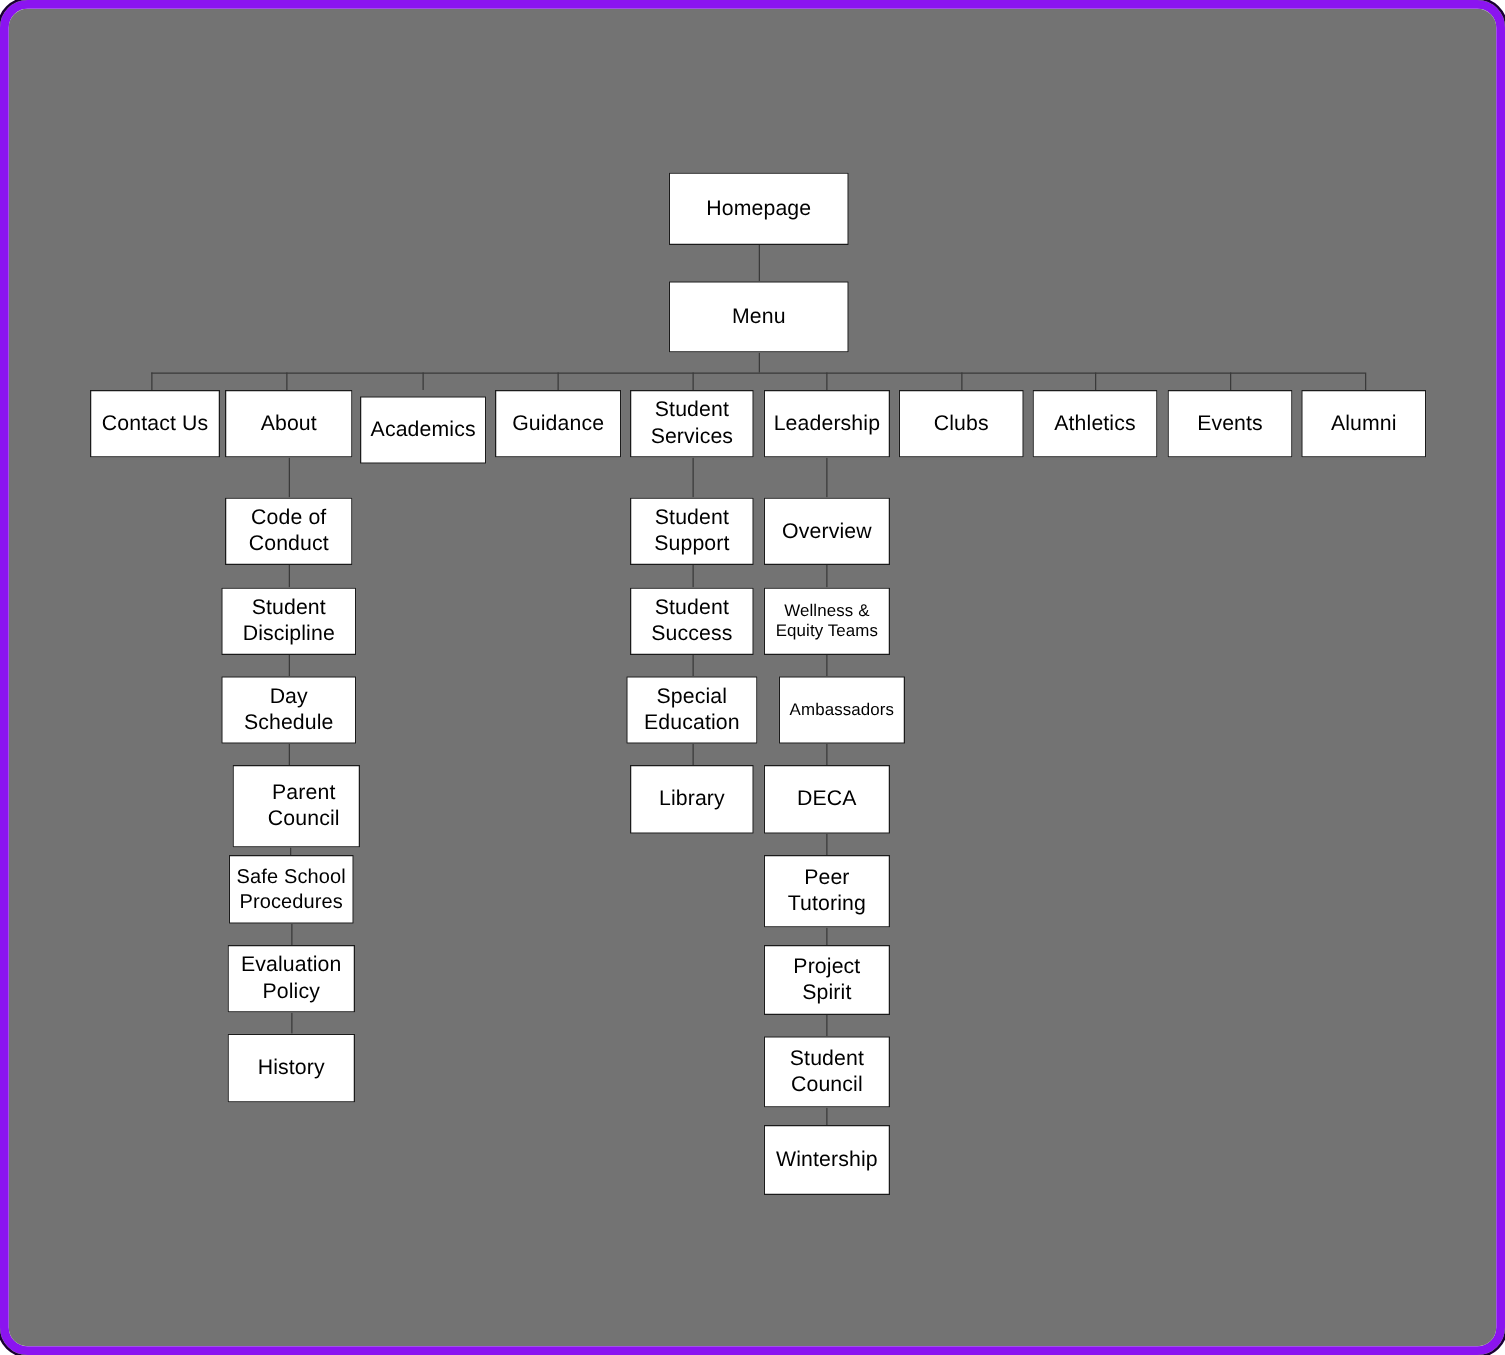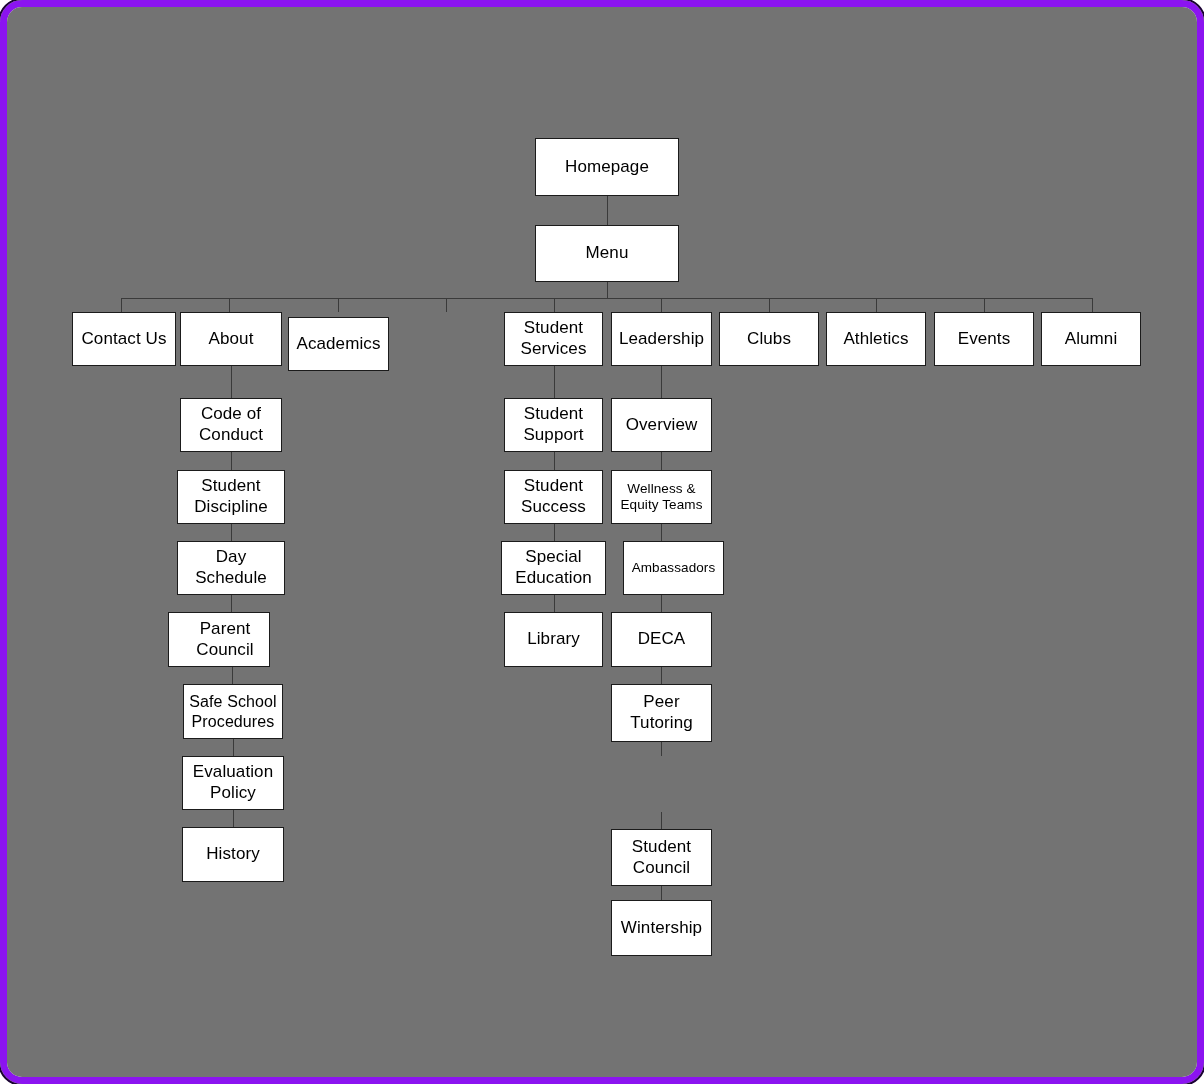--- a/index.html
+++ b/index.html
@@ -114,35 +114,36 @@
       <div class="line v" style="left:654px; top:735px; height:14px;"></div>
       <div class="line v" style="left:654px; top:805px; height:17px;"></div>
       <div class="line v" style="left:654px; top:879px; height:14px;"></div>
 
       <div class="node" style="left:528px; top:131px; width:144px; height:58px;">Homepage</div>
       <div class="node" style="left:528px; top:218px; width:144px; height:57px;">Menu</div>
 
       <div class="node" style="left:65px; top:305px; width:104px; height:54px;">Contact Us</div>
       <div class="node" style="left:173px; top:305px; width:102px; height:54px;">About</div>
       <div class="node" style="left:281px; top:310px; width:101px; height:54px;">Academics</div>
+      <div class="node" style="left:389px; top:305px; width:101px; height:54px;">Guidance</div>
       <div class="node" style="left:497px; top:305px; width:99px; height:54px;">Student
 Services</div>
       <div class="node" style="left:604px; top:305px; width:101px; height:54px;">Leadership</div>
       <div class="node" style="left:712px; top:305px; width:100px; height:54px;">Clubs</div>
       <div class="node" style="left:927px; top:305px; width:100px; height:54px;">Events</div>
       <div class="node" style="left:819px; top:305px; width:100px; height:54px;">Athletics</div>
       <div class="node" style="left:1034px; top:305px; width:100px; height:54px;">Alumni</div>
 
       <div class="node" style="left:173px; top:391px; width:102px; height:54px;">Code of
 Conduct</div>
       <div class="node" style="left:170px; top:463px; width:108px; height:54px;">Student
 Discipline</div>
       <div class="node" style="left:170px; top:534px; width:108px; height:54px;">Day
 Schedule</div>
-      <div class="node" style="left:161px; top:605px; width:102px; height:55px;padding-left:16px;">Parent
+      <div class="node" style="left:179px; top:605px; width:102px; height:66px;padding-left:16px;">Parent
 Council</div>
       <div class="node md" style="left:176px; top:677px; width:100px; height:55px;">Safe School
 Procedures</div>
       <div class="node" style="left:175px; top:749px; width:102px; height:54px;">Evaluation
 Policy</div>
       <div class="node" style="left:175px; top:820px; width:102px; height:55px;">History</div>
 
       <div class="node" style="left:497px; top:391px; width:99px; height:54px;">Student
 Support</div>
       <div class="node" style="left:497px; top:463px; width:99px; height:54px;">Student
@@ -151,19 +152,21 @@
 Education</div>
       <div class="node" style="left:497px; top:605px; width:99px; height:55px;">Library</div>
 
       <div class="node" style="left:604px; top:391px; width:101px; height:54px;">Overview</div>
       <div class="node sm" style="left:604px; top:463px; width:101px; height:54px;">Wellness &amp;
 Equity Teams</div>
       <div class="node sm" style="left:604px; top:534px; width:101px; height:54px;margin-left:12px;">Ambassadors</div>
       <div class="node" style="left:604px; top:605px; width:101px; height:55px;">DECA</div>
       <div class="node" style="left:604px; top:677px; width:101px; height:58px;">Peer
 Tutoring</div>
+      <div class="node" style="left:604px; top:749px; width:101px; height:56px;">Project
+Spirit</div>
       <div class="node" style="left:604px; top:822px; width:101px; height:57px;">Student
 Council</div>
       <div class="node" style="left:604px; top:893px; width:101px; height:56px;">Wintership</div>
 
     </div>
   </div>
 </div>
 
 </body></html>

